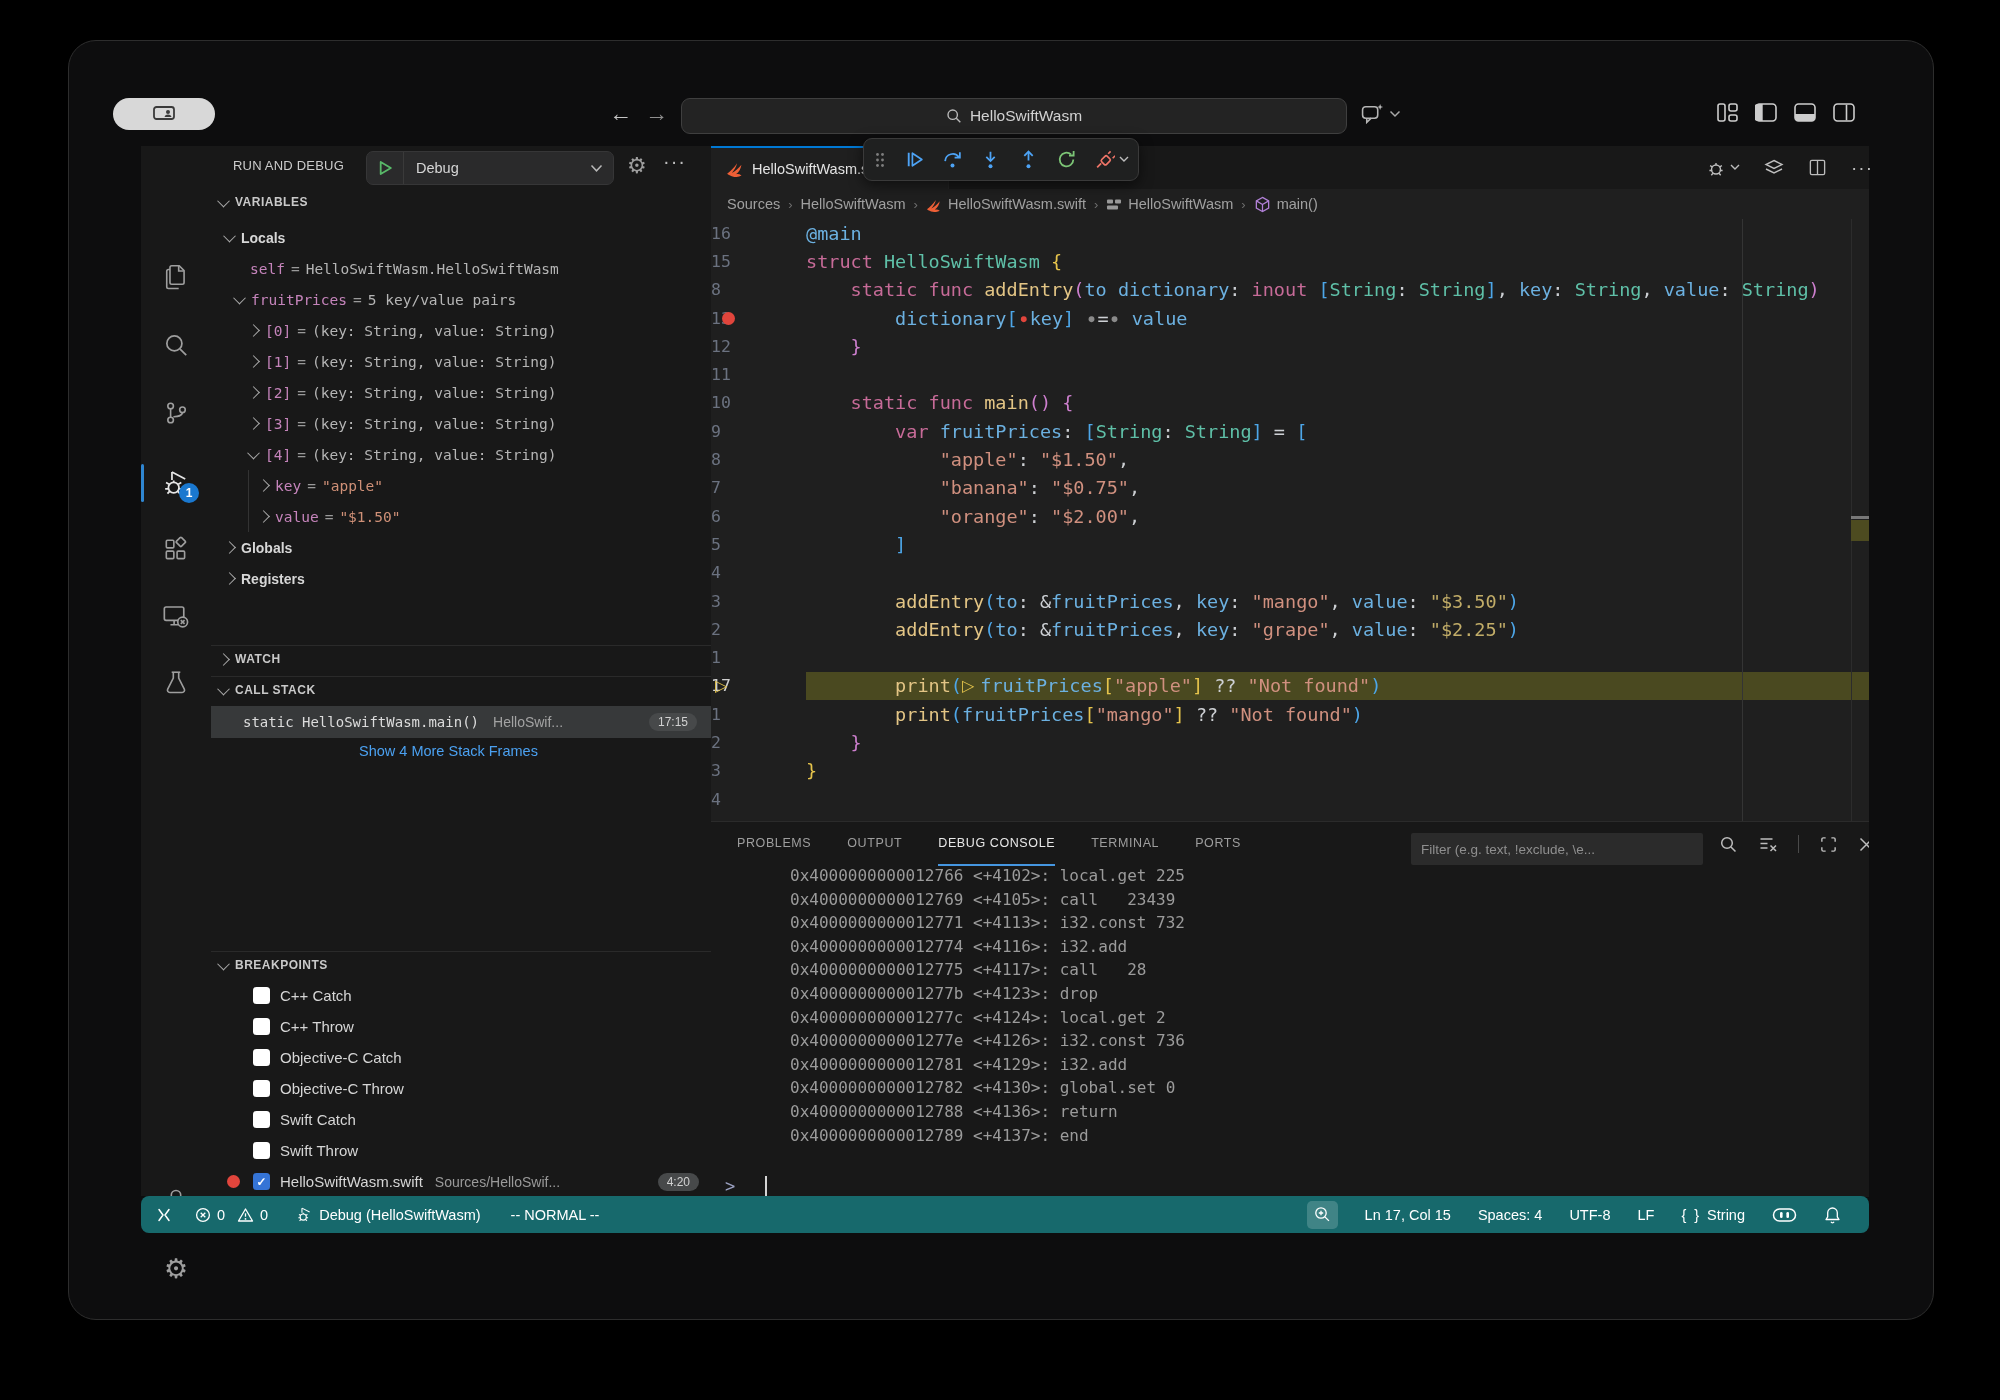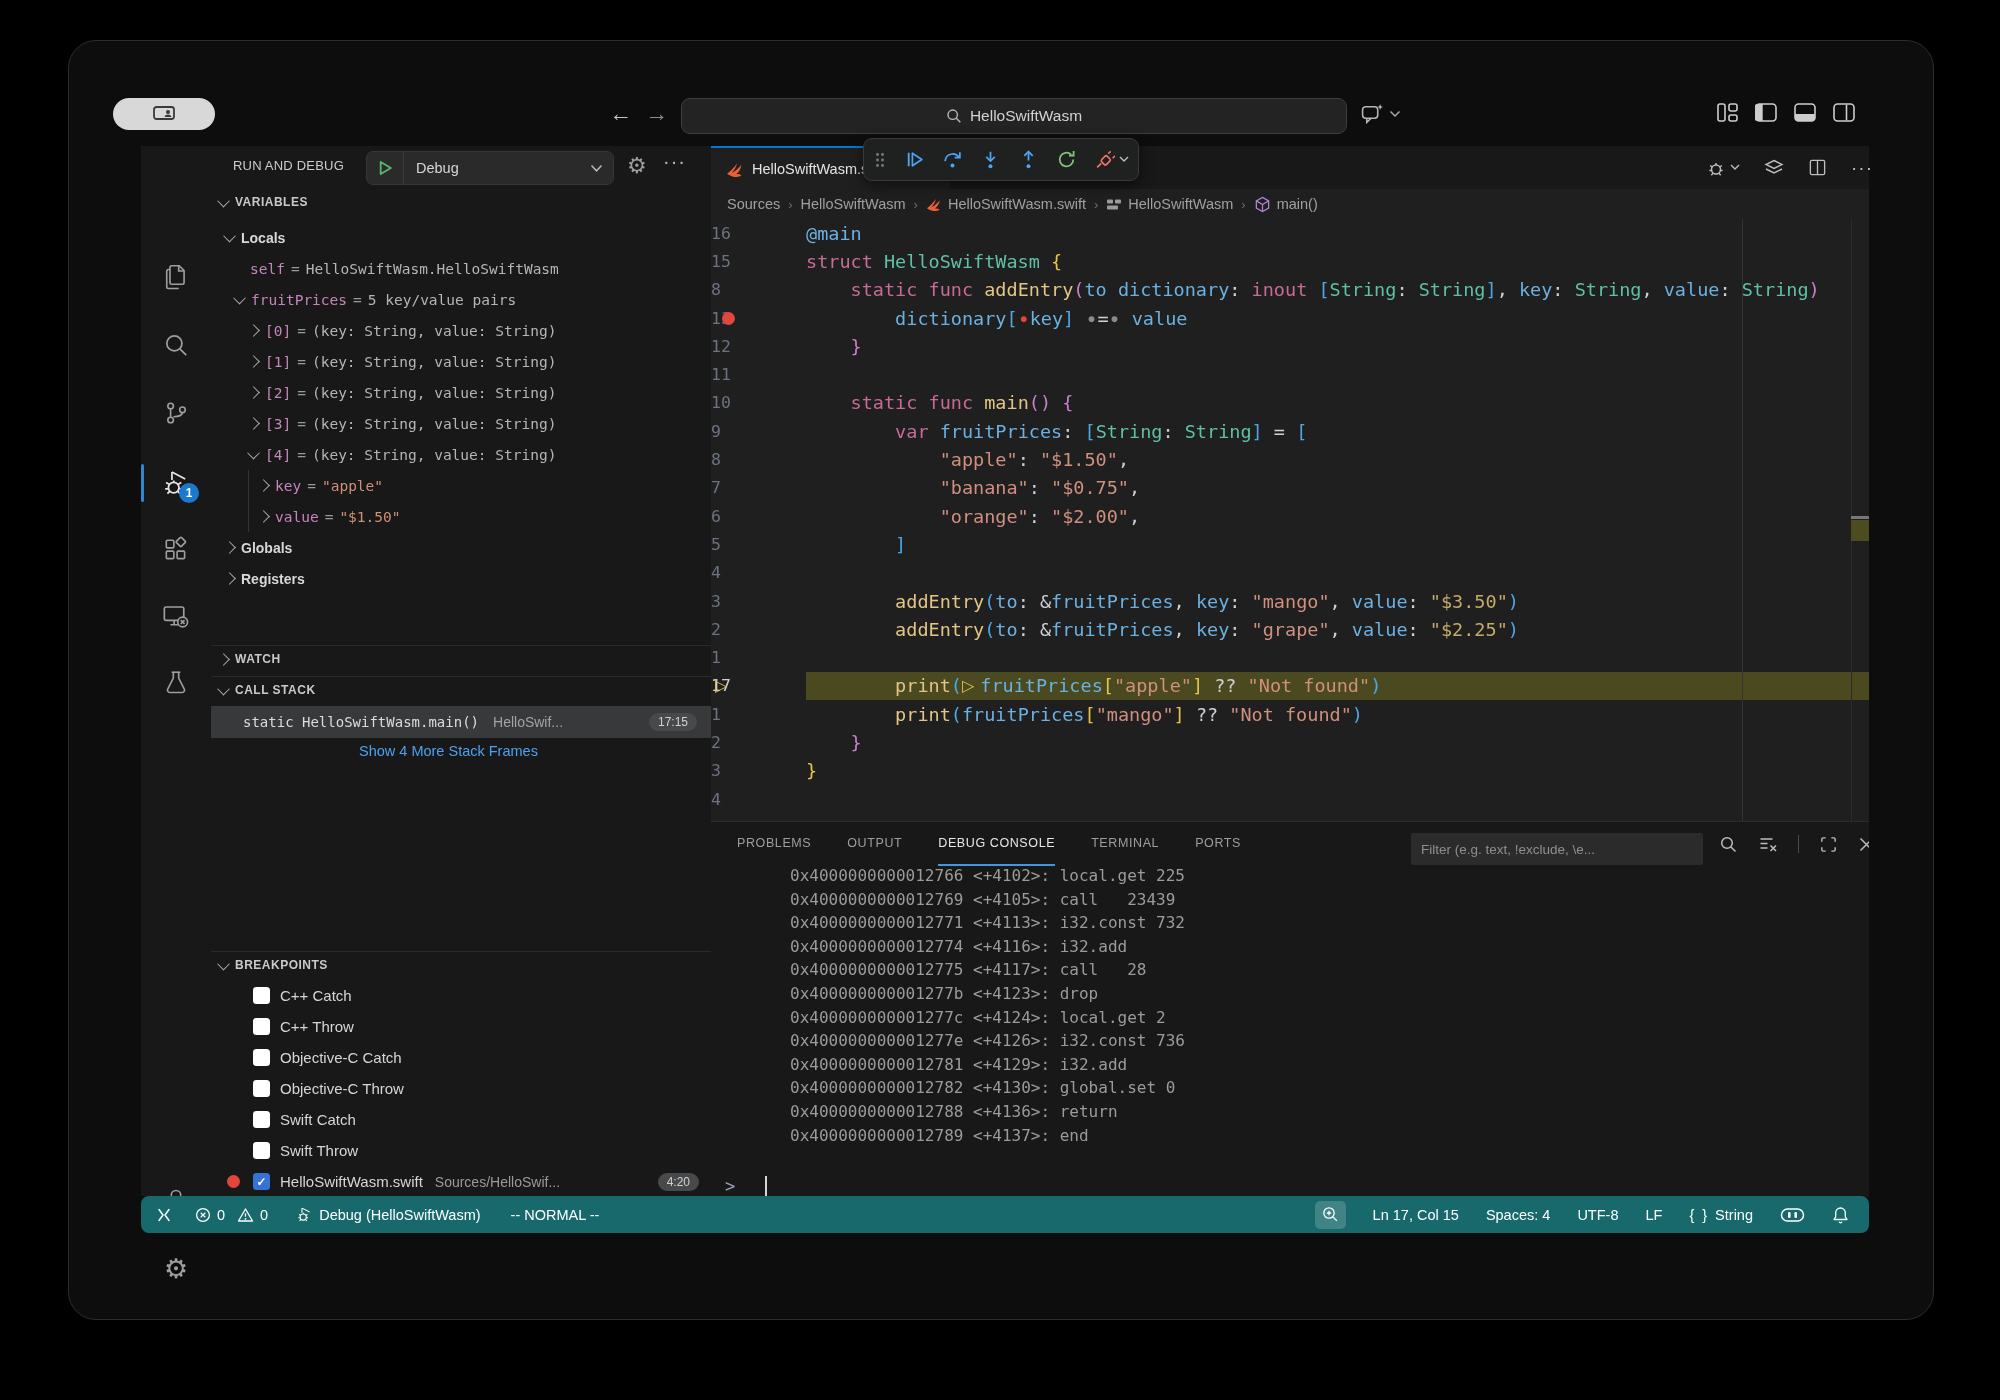--- a/index.html
+++ b/index.html
@@ -72,21 +72,21 @@
   #tabbar{position:absolute;left:0;top:0;right:0;height:43px;background:#181818;border-bottom:1px solid #1f1f1f}
   #tab1{position:absolute;left:0;top:0;width:238px;height:43px;background:#1f1f1f;border-top:2px solid #0078d4;
     border-right:1px solid #242424;display:flex;align-items:center;padding-left:15px;box-sizing:border-box;gap:8px;overflow:hidden}
   #tab1 .tlabel{color:#e4e4e4;font-size:14.5px;white-space:nowrap}
   #edicons{position:absolute;top:0;height:43px;left:995px;display:flex;align-items:center;gap:24px}
   #dbgtoolbar{left:794px;top:97px;width:256px;height:41px;background:#1f2020;border:1px solid #3a3a3a;border-radius:9px;
     box-shadow:0 4px 14px rgba(0,0,0,.55);display:flex;align-items:center;justify-content:space-between;padding:0 9px;z-index:30}
   #breadcrumbs{position:absolute;left:0;top:43px;right:0;height:30px;display:flex;align-items:center;padding-left:16px;
     font-size:14.5px;color:#a0a0a0;gap:8px;white-space:nowrap}
   .crumbsep{color:#6e6e6e;font-size:13px}
-  .crumb{display:flex;gap:6px}
+  .crumb{display:flex;align-items:center;gap:6px}
   
   #code{position:absolute;left:0;top:73px;right:0;bottom:0;overflow:hidden}
   .crow{height:28.3px;display:flex;align-items:center;position:relative}
   .gutter{width:95px;flex:none;height:100%;display:flex;align-items:center;justify-content:flex-start;
     padding-right:37px;box-sizing:border-box;position:relative}
   .gnum{font-family:"DejaVu Sans Mono",monospace;font-size:16.5px;color:#6b7280}
   .crow.cur .gnum{color:#d0d0d0}
   .bpdot{position:absolute;left:11px;top:50%;margin-top:-6.5px;width:13px;height:13px;border-radius:50%;background:#e1453c}
   .garrow{position:absolute;left:4px;color:#e2c24b;font-size:16px;font-family:"DejaVu Sans",sans-serif}
   .ccode{font-family:"DejaVu Sans Mono",monospace;font-size:18.5px;white-space:pre;flex:1;height:100%;
@@ -115,21 +115,21 @@
   #console-lines{position:absolute;left:79px;top:44px;right:0}
   .conline{height:23.6px;font-family:"DejaVu Sans Mono",monospace;font-size:16px;color:#9b9b9b;white-space:pre}
   #prompt{position:absolute;left:14px;top:352px;height:24px;display:flex;align-items:center}
   #promptchev{font-family:"DejaVu Sans Mono",monospace;font-size:17px;color:#9aa0c0}
   #cursor{width:1.5px;height:21px;background:#d4d4d4;margin-left:30px}
   
   #statusbar{left:72px;top:1155px;width:1728px;height:37px;background:#17696c;border-radius:8px;
     display:flex;align-items:center;color:#fff;font-size:14.5px}
   .sbitem{display:flex;align-items:center;gap:6px;flex:none}
   #sbleft{display:flex;align-items:center;padding-left:14px;gap:22px}
-  #sbright{margin-left:auto;display:flex;align-items:center;gap:27px;padding-right:20px}
+  #sbright{margin-left:auto;display:flex;align-items:center;gap:27px;padding-right:28px}
   #zoombox{background:rgba(255,255,255,.18);border-radius:5px;width:31px;height:28px;display:flex;align-items:center;justify-content:center}
 </style>
 </head>
 <body>
 
 <div id="window">
 
   <div id="pill" class="abs">
     <svg width="22" height="16" viewBox="0 0 22 16">
       <rect x="1" y="1" width="20" height="12" rx="2.5" fill="none" stroke="#3a3a3a" stroke-width="1.8"></rect>

